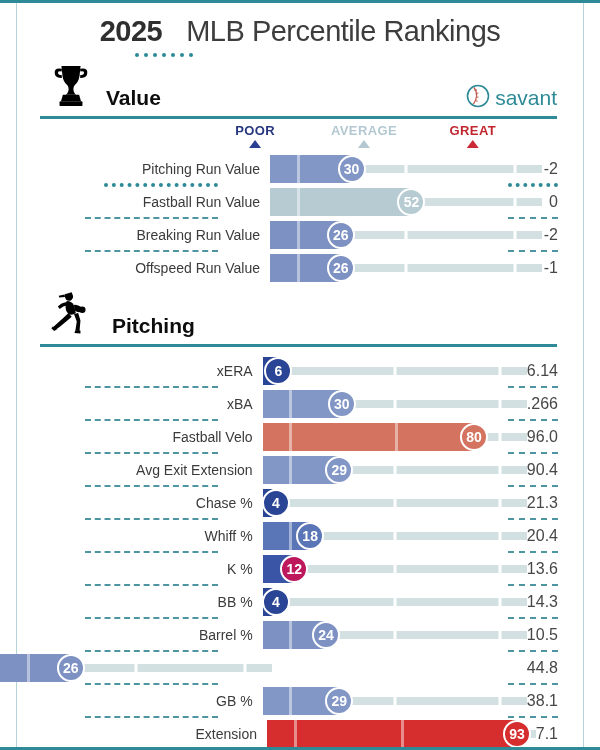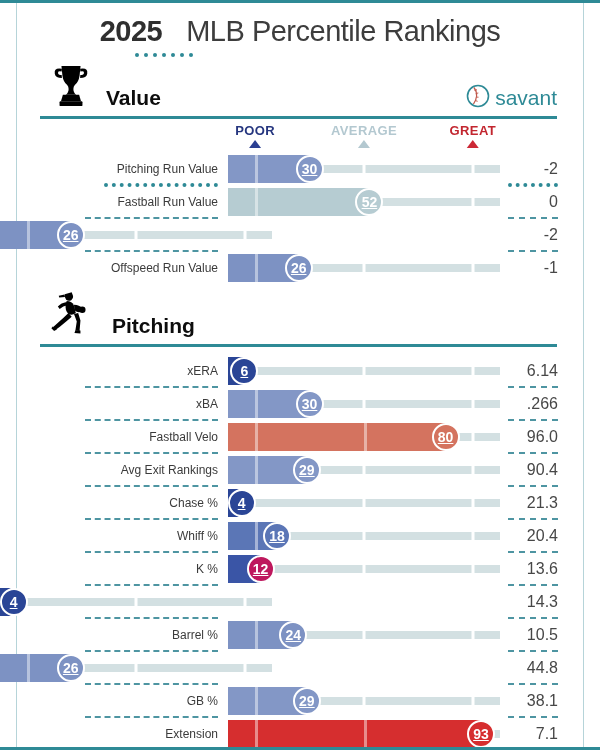--- a/index.html
+++ b/index.html
@@ -29,31 +29,31 @@
   .scale-item.poor  .scale-label { color:#26367f; }
   .scale-item.avg   .scale-label { color:#b3c8d0; }
   .scale-item.great .scale-label { color:#c2262f; }
   .tri { width:0; height:0; border-left:6px solid transparent; border-right:6px solid transparent; margin-top:2px; }
   .tri.poor  { border-bottom:8px solid #2b3f92; }
   .tri.avg   { border-bottom:8px solid #b3c8d0; }
   .tri.great { border-bottom:8px solid #cc2936; }
 
   .rows { margin-top:2px; }
   .row { display:flex; align-items:center; height:28px; }
-  .row-label { width:228px; text-align:right; padding-right:10px; box-sizing:border-box;
-               font-size:12px; color:#3b3b3b; white-space:nowrap; }
+  .row-label { width:270px; text-align:right; padding-right:10px; box-sizing:border-box;
+               font-size:14px; color:#3b3b3b; white-space:nowrap; }
   .bar-area { position:relative; width:272px; height:28px; }
   .track { position:absolute; left:0; width:100%; top:10px; height:8px; background:#d3e0e2; }
   .track-gap { position:absolute; top:10px; height:8px; width:3px; background:#fff; transform:translateX(-50%); }
   .bar { position:absolute; left:0; top:0; height:28px; border-radius:0 2px 2px 0; }
   .ref-stripe { position:absolute; top:0; height:28px; width:3px; background:rgba(255,255,255,0.45); }
   .badge { position:absolute; top:14px; width:28px; height:28px; box-sizing:border-box;
            border:2.5px solid #fff; border-radius:50%; transform:translate(-50%,-50%);
            display:flex; align-items:center; justify-content:center;
-           color:#fff; font-weight:bold; font-size:14px;text-decoration:underline; }
+           color:#fff; font-weight:bold; font-size:14px; }
   .row-value { flex:1; text-align:right; padding-right:42px; font-size:16px; color:#474747; }
 
   .sep { position:relative; height:5px; }
   .sep-left  { position:absolute; left:85px;  width:133px; top:1px; border-top:2px dashed #4e95a2; }
   .sep-right { position:absolute; left:508px; width:50px;  top:1px; border-top:2px dashed #4e95a2; }
   .sep--dotted .sep-left  { border-top:4px dotted #2e8a96; left:104px; width:114px; top:0; }
   .sep--dotted .sep-right { border-top:4px dotted #2e8a96; top:0; }
 
   .pitching-block { margin-top:10px; }
 </style>
@@ -144,20 +144,21 @@
       <div class="ref-stripe" style="left: 10%;"></div>
           <div class="badge" style="left: 52%; background: rgb(182, 204, 210);">52</div>
     </div>
     <div class="row-value">0</div>
   </div>
 <div class="sep">
         <div class="sep-left"></div>
         <div class="sep-right"></div>
       </div>
   <div class="row">
+    <div class="row-label">Breaking Run Value</div>
     <div class="bar-area">
       <div class="track"></div>
       <div class="track-gap" style="left:50%"></div>
       <div class="track-gap" style="left:90%"></div>
       <div class="bar" style="width: 26%; background: rgb(125, 146, 195);"></div>
       <div class="ref-stripe" style="left: 10%;"></div>
           <div class="badge" style="left: 26%; background: rgb(125, 146, 195);">26</div>
     </div>
     <div class="row-value">-2</div>
   </div>
@@ -241,21 +242,21 @@
             <div class="ref-stripe" style="left: 50%;"></div>
             <div class="badge" style="left: 80%; background: rgb(212, 115, 95);">80</div>
     </div>
     <div class="row-value">96.0</div>
   </div>
 <div class="sep">
           <div class="sep-left"></div>
           <div class="sep-right"></div>
         </div>
   <div class="row">
-    <div class="row-label">Avg Exit Rankings</div>
+    <div class="row-label">Avg Exit Extension</div>
     <div class="bar-area">
       <div class="track"></div>
       <div class="track-gap" style="left:50%"></div>
       <div class="track-gap" style="left:90%"></div>
       <div class="bar" style="width: 29%; background: rgb(131, 151, 198);"></div>
       <div class="ref-stripe" style="left: 10%;"></div>
             <div class="badge" style="left: 29%; background: rgb(131, 151, 198);">29</div>
     </div>
     <div class="row-value">90.4</div>
   </div>
@@ -303,20 +304,21 @@
       <div class="bar" style="width: 12%; background: rgb(58, 85, 166);"></div>
       <div class="badge" style="left: 12%; background: #be185d;">12</div>
     </div>
     <div class="row-value">13.6</div>
   </div>
 <div class="sep">
           <div class="sep-left"></div>
           <div class="sep-right"></div>
         </div>
   <div class="row">
+    <div class="row-label">BB %</div>
     <div class="bar-area">
       <div class="track"></div>
       <div class="track-gap" style="left:50%"></div>
       <div class="track-gap" style="left:90%"></div>
       <div class="bar" style="width: 4%; background: rgb(42, 69, 150);"></div>
       <div class="badge" style="left: 5%; background: rgb(42, 69, 150);">4</div>
     </div>
     <div class="row-value">14.3</div>
   </div>
 <div class="sep">

